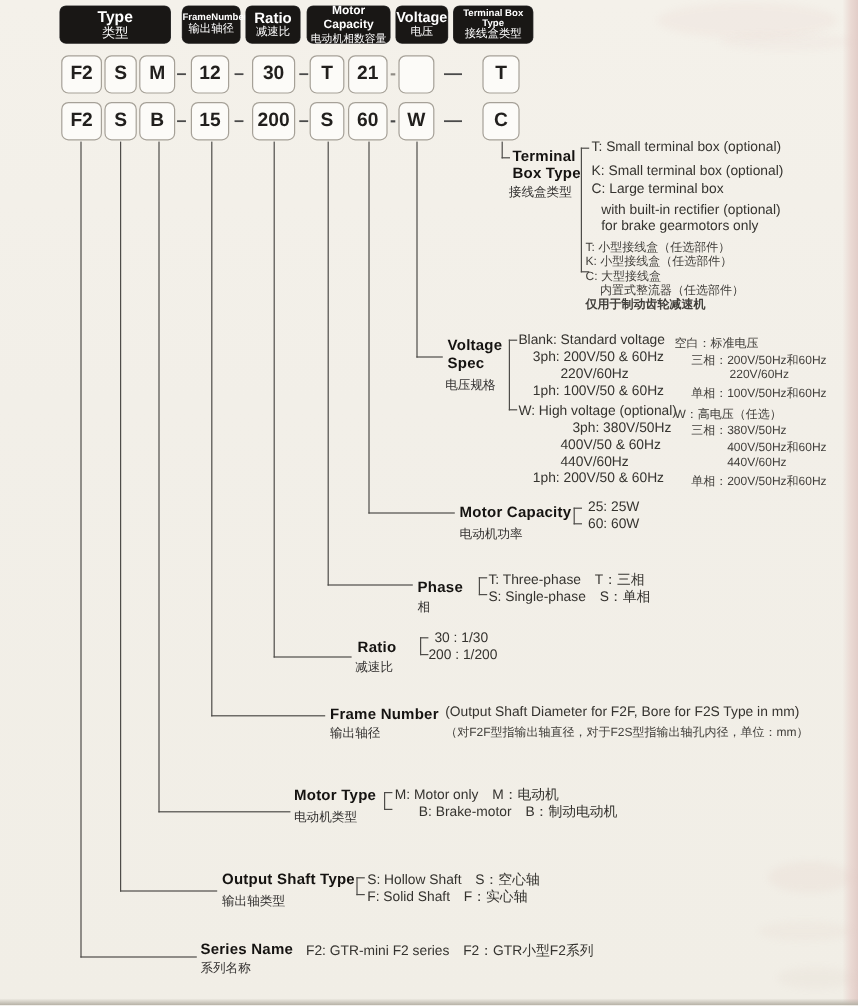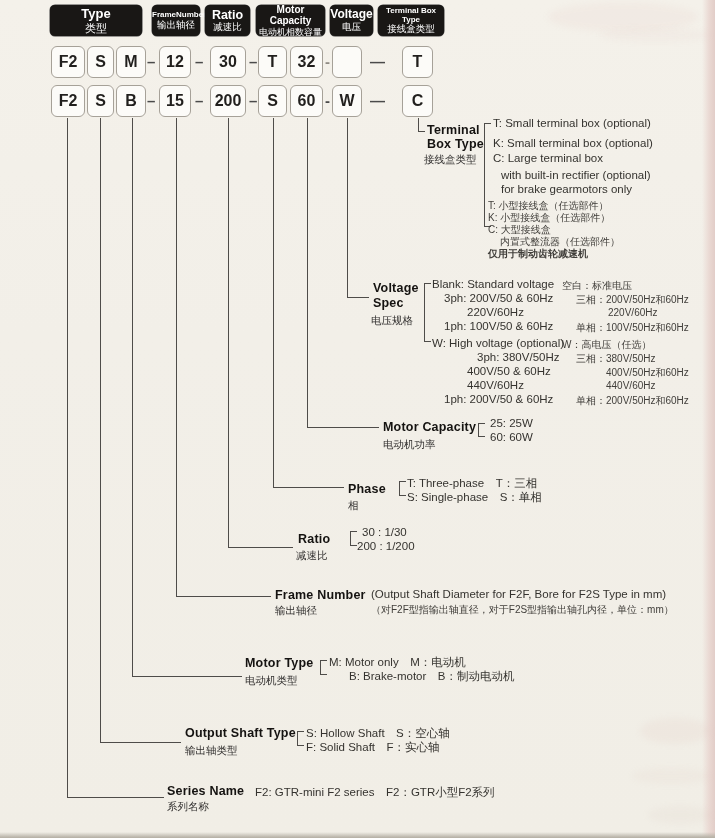--- a/index.html
+++ b/index.html
@@ -81,21 +81,21 @@
 
   <div class="cbox" style="left:51px;top:46px;width:34px;">F2</div>
   <div class="cbox" style="left:87px;top:46px;width:27px;">S</div>
   <div class="cbox" style="left:116px;top:46px;width:30px;">M</div>
   <span class="sep" style="left:147px;top:53px;">–</span>
   <div class="cbox" style="left:159px;top:46px;width:32px;">12</div>
   <span class="sep" style="left:195px;top:53px;">–</span>
   <div class="cbox" style="left:210px;top:46px;width:36px;">30</div>
   <span class="sep" style="left:249px;top:53px;">–</span>
   <div class="cbox" style="left:258px;top:46px;width:29px;">T</div>
-  <div class="cbox" style="left:290px;top:46px;width:33px;">32</div>
+  <div class="cbox" style="left:290px;top:46px;width:33px;">21</div>
   <span class="sep light" style="left:325px;top:53px;">-</span>
   <div class="cbox" style="left:332px;top:46px;width:30px;"></div>
   <span class="sep" style="left:370px;top:53px;">—</span>
   <div class="cbox" style="left:402px;top:46px;width:31px;">T</div>
 
   <div class="cbox" style="left:51px;top:85px;width:34px;">F2</div>
   <div class="cbox" style="left:87px;top:85px;width:27px;">S</div>
   <div class="cbox" style="left:116px;top:85px;width:30px;">B</div>
   <span class="sep" style="left:147px;top:92px;">–</span>
   <div class="cbox" style="left:159px;top:85px;width:32px;">15</div>

